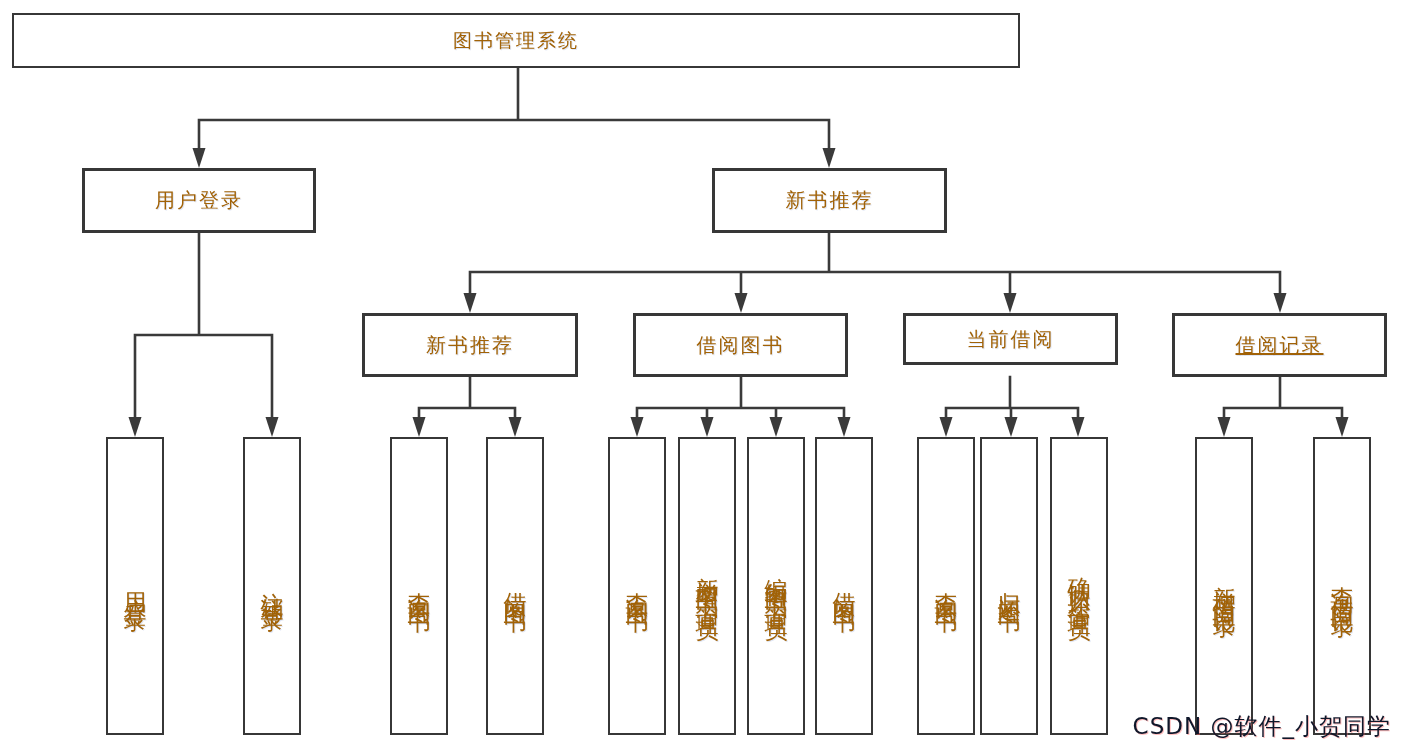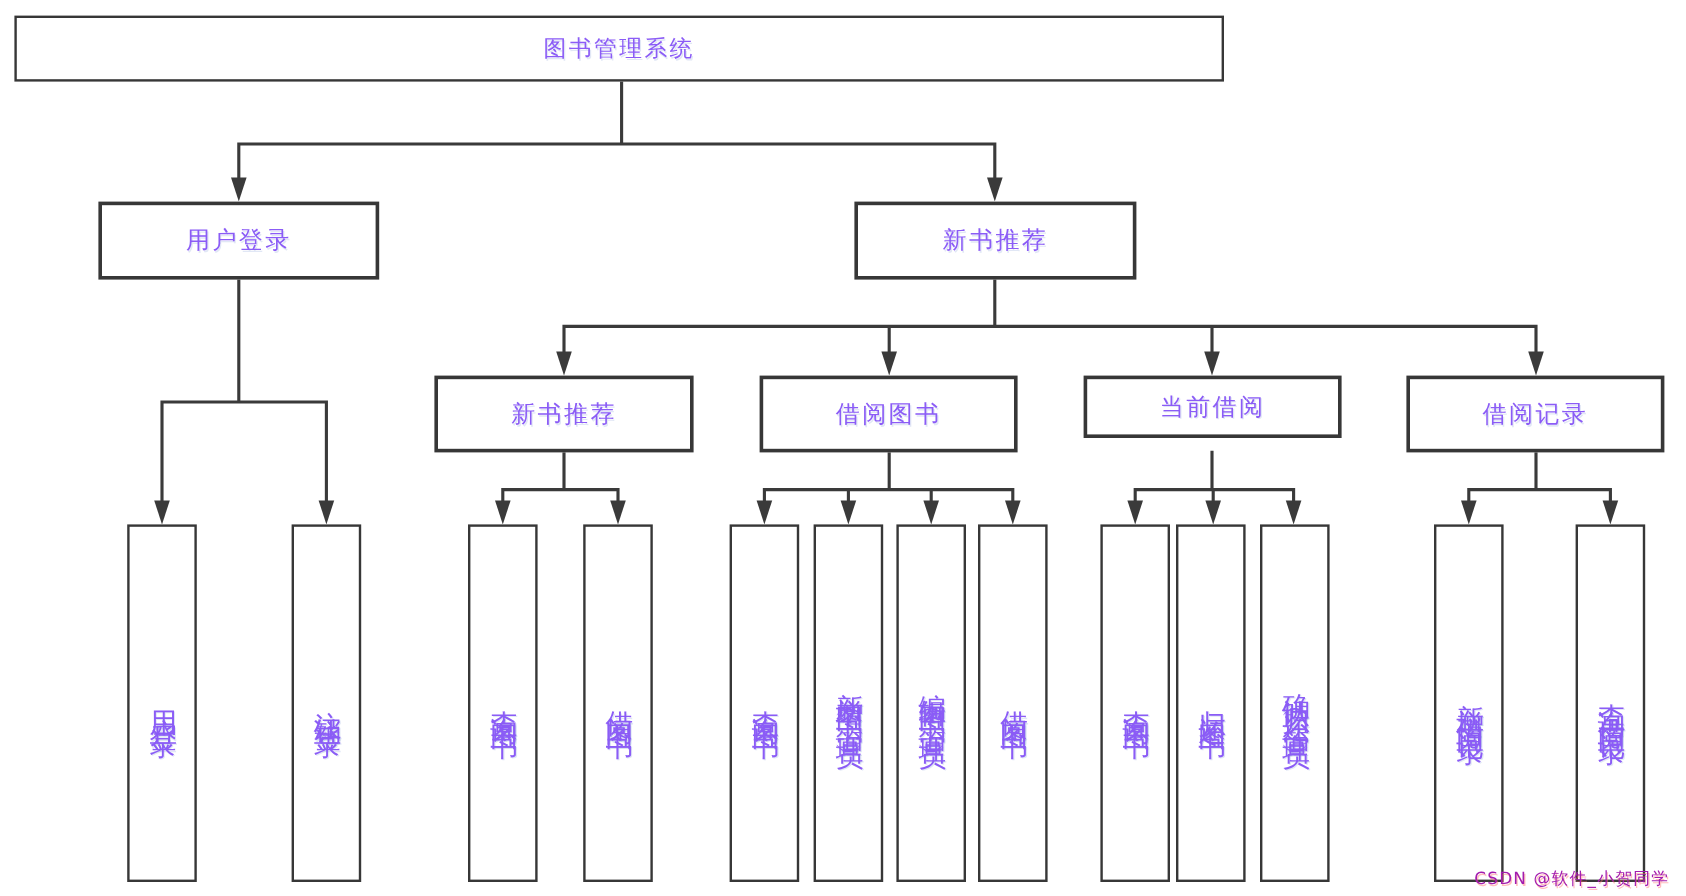--- a/index.html
+++ b/index.html
@@ -21,21 +21,21 @@
     position: absolute;
     left: 0;
     top: 0;
     z-index: 0;
   }
   .node {
     position: absolute;
     box-sizing: border-box;
     background: #ffffff;
     border: 3px solid #373737;
-    color: #8b5cf6;
+    color: #a16207;
     display: flex;
     align-items: center;
     justify-content: center;
     z-index: 1;
     text-shadow: 1px 1px 0 rgba(90,120,200,0.18);
   }
   
   .hbox {
     font-size: 20px;
     letter-spacing: 2px;
@@ -52,43 +52,43 @@
     line-height: 1;
     max-height: 288px;
   }
   
   .p-root        { left: 12px;   top: 13px;  width: 1008px; height: 55px; border-width: 2.5px; font-size: 19px; }
   .p-user-login  { left: 82px;   top: 168px; width: 234px;  height: 65px; }
   .p-book-mgmt   { left: 712px;  top: 168px; width: 235px;  height: 65px; }
   .p-new-rec     { left: 362px;  top: 313px; width: 216px;  height: 64px; }
   .p-borrowing   { left: 633px;  top: 313px; width: 215px;  height: 64px; }
   .p-current     { left: 903px;  top: 313px; width: 215px;  height: 52px; }
-  .p-records     { left: 1172px; top: 313px; width: 215px;  height: 64px; }
+  .p-records     { left: 1172px; top: 313px; width: 215px;  height: 64px; text-decoration: underline; }
 
   .vbox { top: 437px; width: 58px; height: 298px; border-width: 2.5px; }
   .p-leaf-a1 { left: 106px;  }
   .p-leaf-a2 { left: 243px;  }
   .p-leaf-b1 { left: 390px;  }
   .p-leaf-b2 { left: 486px;  }
   .p-leaf-c1 { left: 608px;  }
   .p-leaf-c2 { left: 678px;  }
   .p-leaf-c3 { left: 747px;  }
   .p-leaf-c4 { left: 815px;  }
   .p-leaf-d1 { left: 917px;  }
   .p-leaf-d2 { left: 980px;  }
   .p-leaf-d3 { left: 1050px; }
   .p-leaf-e1 { left: 1195px; }
   .p-leaf-e2 { left: 1313px; }
 
   .watermark {
     position: absolute;
     right: 14px;
     bottom: 5px;
-    font-size: 14px;
-    color: #a21caf;
+    font-size: 23px;
+    color: #0f172a;
     letter-spacing: 1px;
     text-shadow: 1px 1px 0 rgba(255,110,110,0.45);
     z-index: 2;
     white-space: nowrap;
   }
 </style>
 </head>
 <body>
 
 <div class="stage">

